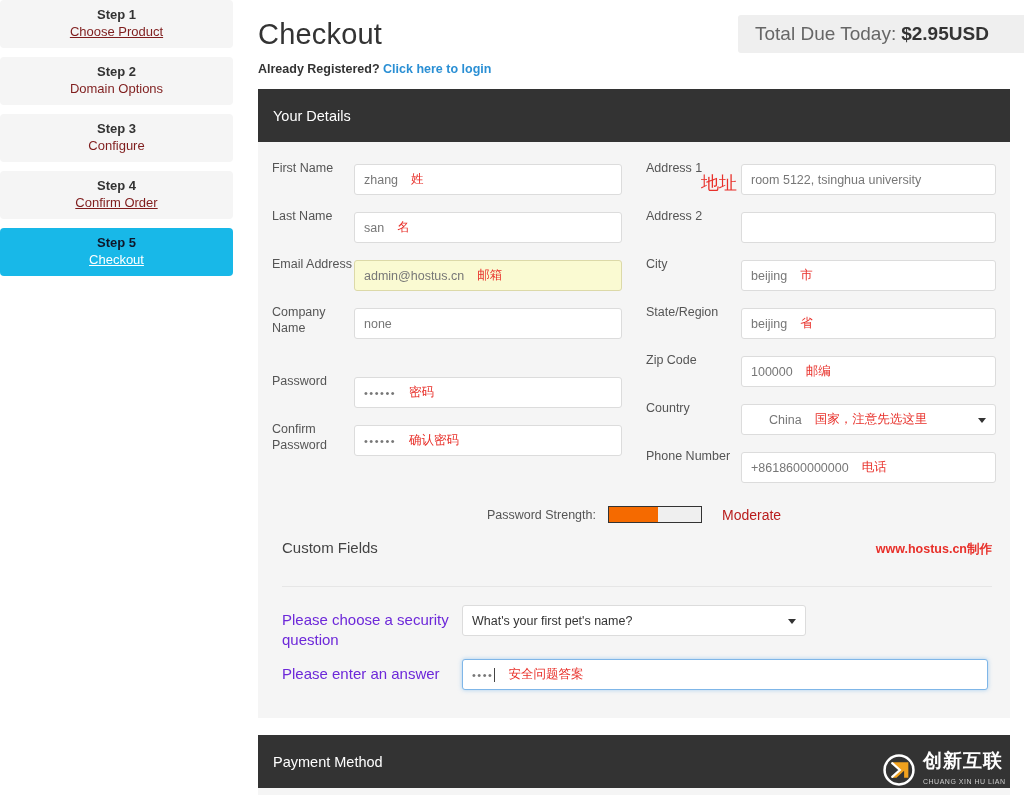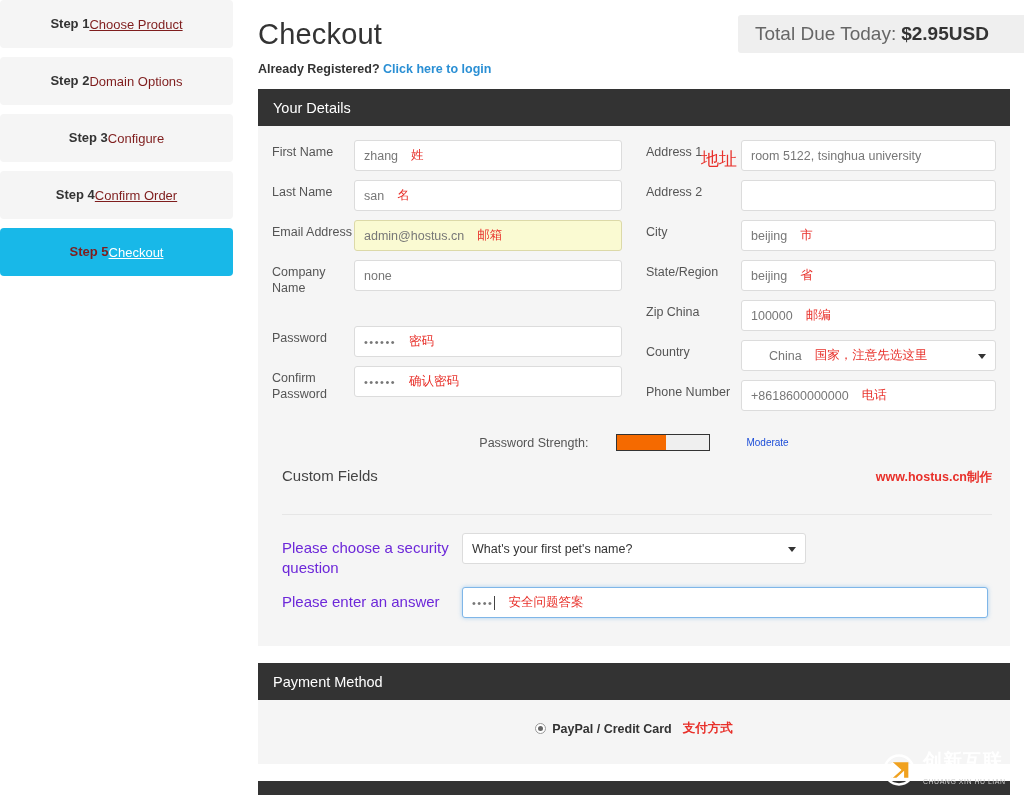--- a/index.html
+++ b/index.html
@@ -15,33 +15,33 @@
   
   .sidebar {
     position: absolute; left: 0; top: 0;
     width: 233px; padding: 0;
   }
   .step {
     margin: 0 0 9px 0;
     height: 48px;
     background: #f5f5f5;
     border-radius: 4px;
-    display: flex; flex-direction: row;
+    display: flex; flex-direction: column;
     align-items: center; justify-content: center;
     line-height: 1.15;
   }
   .step .s-num {
     font-size: 13px; font-weight: bold; color: #333;
   }
   .step .s-name {
     font-size: 13px; color: #7f1d1d; margin-top: 2px;
   }
   .step .s-name.link { text-decoration: underline; }
   .step.active { background: #18b8e8; }
-  .step.active .s-num { color: #7f1d1d; text-align: center; }
+  .step.active .s-num { color: #0f172a; text-align: center; }
   .step.active .s-name { color: #ffffff; text-decoration: underline; }
 
   
   .main {
     position: absolute; left: 258px; top: 0;
     width: 766px;
   }
   .page-title {
     font-size: 29px; color: #333; font-weight: normal;
     margin: 18px 0 0 0; letter-spacing: 0.2px;
@@ -60,36 +60,36 @@
     padding-left: 17px;
     font-size: 19px; color: #666;
     white-space: nowrap;
   }
   .total-box b { color: #333; font-weight: bold; margin-left: 5px; }
 
   
   .panel { margin-top: 0; width: 752px; }
   .panel-head {
     background: #333333; color: #ffffff;
-    height: 37px; display: flex; align-items: center;
+    height: 53px; display: flex; align-items: center;
     padding-left: 15px; font-size: 14.5px;
   }
   .panel-body { background: #f5f5f5; padding: 14px 14px 18px 14px; }
 
   
   .cols { display: flex; gap: 24px; }
   .col { width: 352px; }
   .frow { display: flex; align-items: flex-start; margin-bottom: 9px; }
   .flabel {
     font-size: 12.5px; color: #555; line-height: 1.25;
     padding-top: 5px;
   }
   .col-left .flabel { width: 82px; }
   .col-right .flabel { width: 95px; }
-  .fctl { flex: 1; position: relative; }
+  .fctl { flex: 1; position: relative; margin-top: 8px; }
 
   .inp {
     width: 100%; height: 31px;
     background: #ffffff;
     border: 1px solid #dcdcdc; border-radius: 3px;
     display: flex; align-items: center;
     padding: 0 9px; font-size: 12.5px; color: #777;
     white-space: nowrap; overflow: hidden;
   }
   .inp.highlight { background: #fafad2; border-color: #dcd9a8; }
@@ -107,29 +107,29 @@
     width: 0; height: 0;
     border-left: 4px solid transparent;
     border-right: 4px solid transparent;
     border-top: 5px solid #333;
   }
   .addr-pre { color: #e8302a; position: absolute; left: -40px; top: 7px; font-size: 18px; }
 
   
   .pwrow {
     display: flex; align-items: center; justify-content: center;
-    margin-top: 14px; gap: 28px;
+    margin-top: 14px; gap: 12px;
   }
   .pwlabel { font-size: 12.5px; color: #555; }
   .pwbar {
     width: 94px; height: 17px; background: #efefef;
     border: 1px solid #333; position: relative; overflow: hidden;
   }
   .pwfill { position: absolute; left: 0; top: 0; bottom: 0; background: #f56a00; }
-  .pwtext { font-size: 10px; color: #1d4ed8; margin-left: 8px; }
+  .pwtext { font-size: 14px; color: #b91c1c; margin-left: 8px; }
 
   
   .cf-head {
     display: flex; align-items: baseline; justify-content: space-between;
     margin: 16px 4px 0 10px;
     border-bottom: 1px solid #e6e6e6; padding-bottom: 28px;
   }
   .cf-title { font-size: 15px; color: #444; }
   .cf-mark { font-size: 12.5px; color: #e8302a; font-weight: bold; }
   .cf-rows { margin-top: 18px; padding-left: 10px; }
@@ -314,21 +314,21 @@
               <div class="flabel">State/Region</div>
               <div class="fctl">
                 <div class="inp">
                   <span>beijing</span>
                   <span class="cn">省</span>
                 </div>
               </div>
             </div>
 
             <div class="frow">
-              <div class="flabel">Zip China</div>
+              <div class="flabel">Zip Code</div>
               <div class="fctl">
                 <div class="inp">
                   <span>100000</span>
                   <span class="cn">邮编</span>
                 </div>
               </div>
             </div>
 
             <div class="frow">
               <div class="flabel">Country</div>

